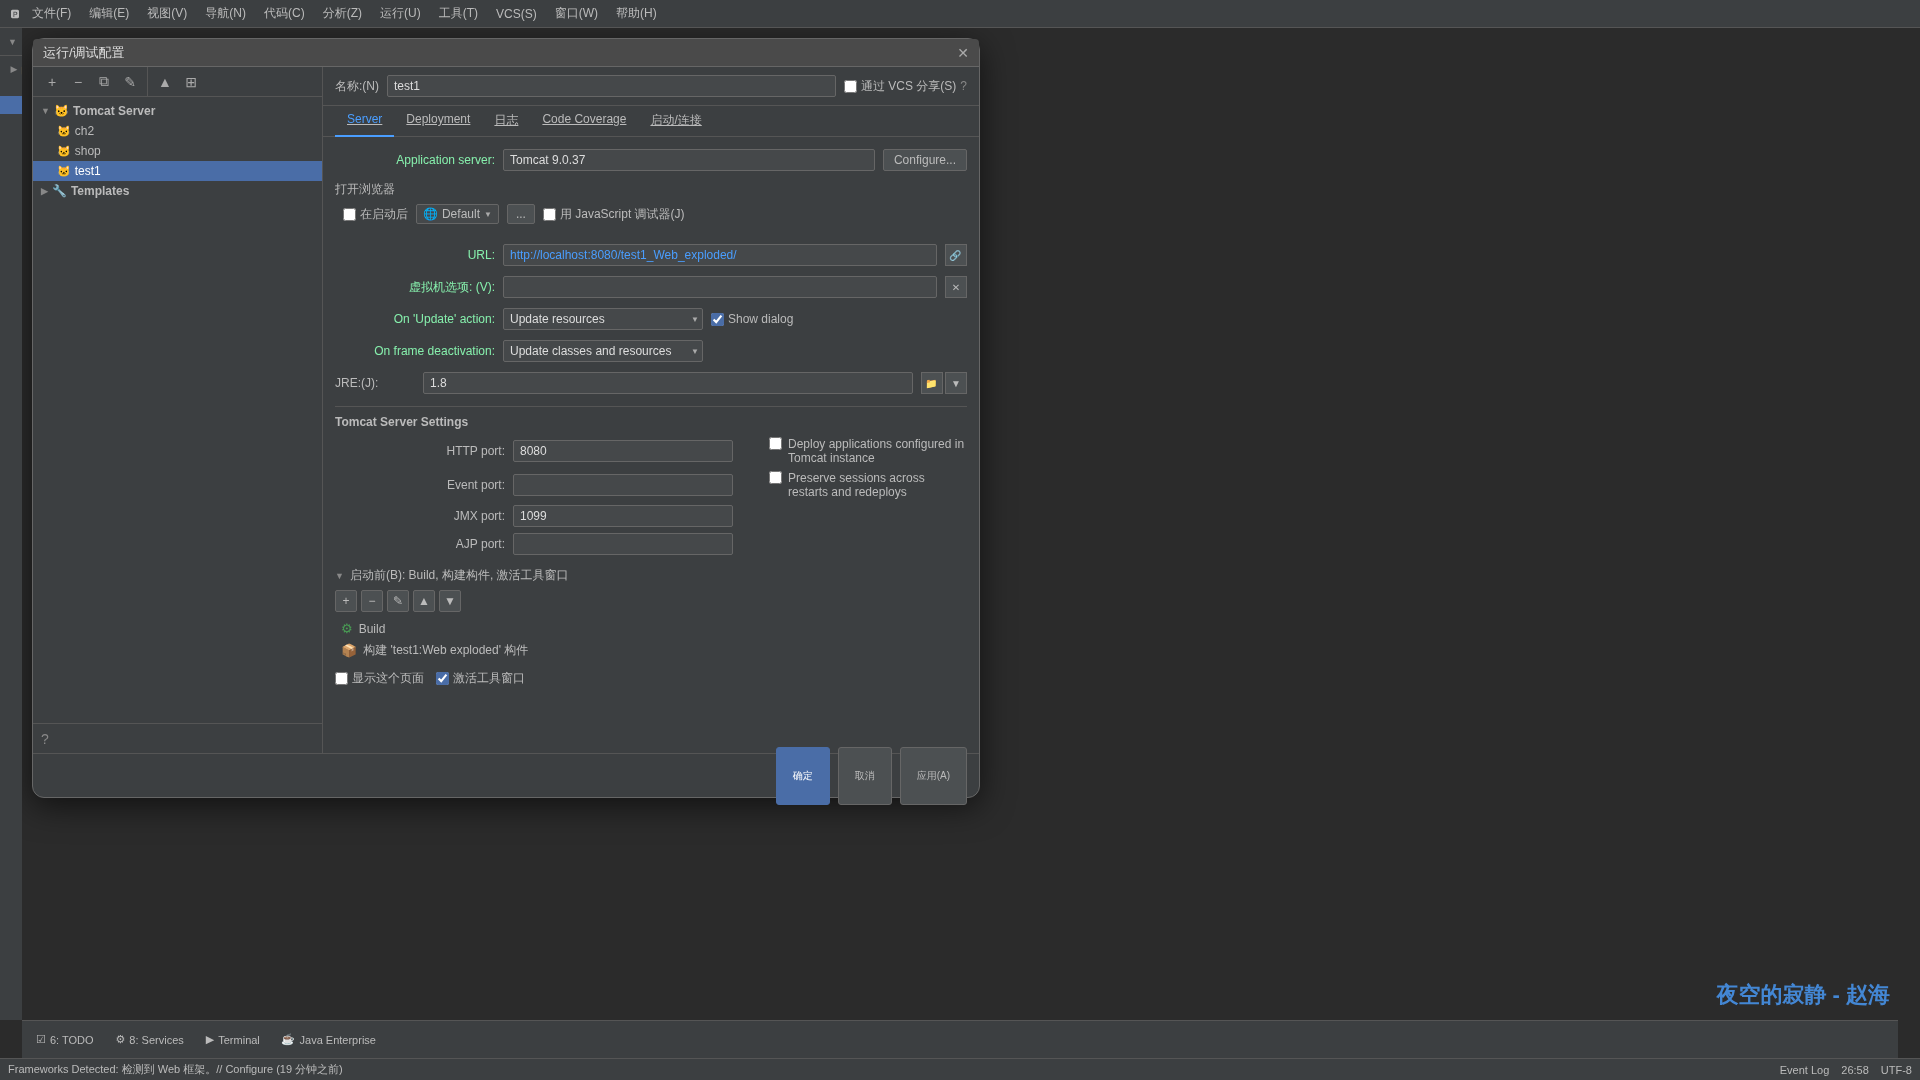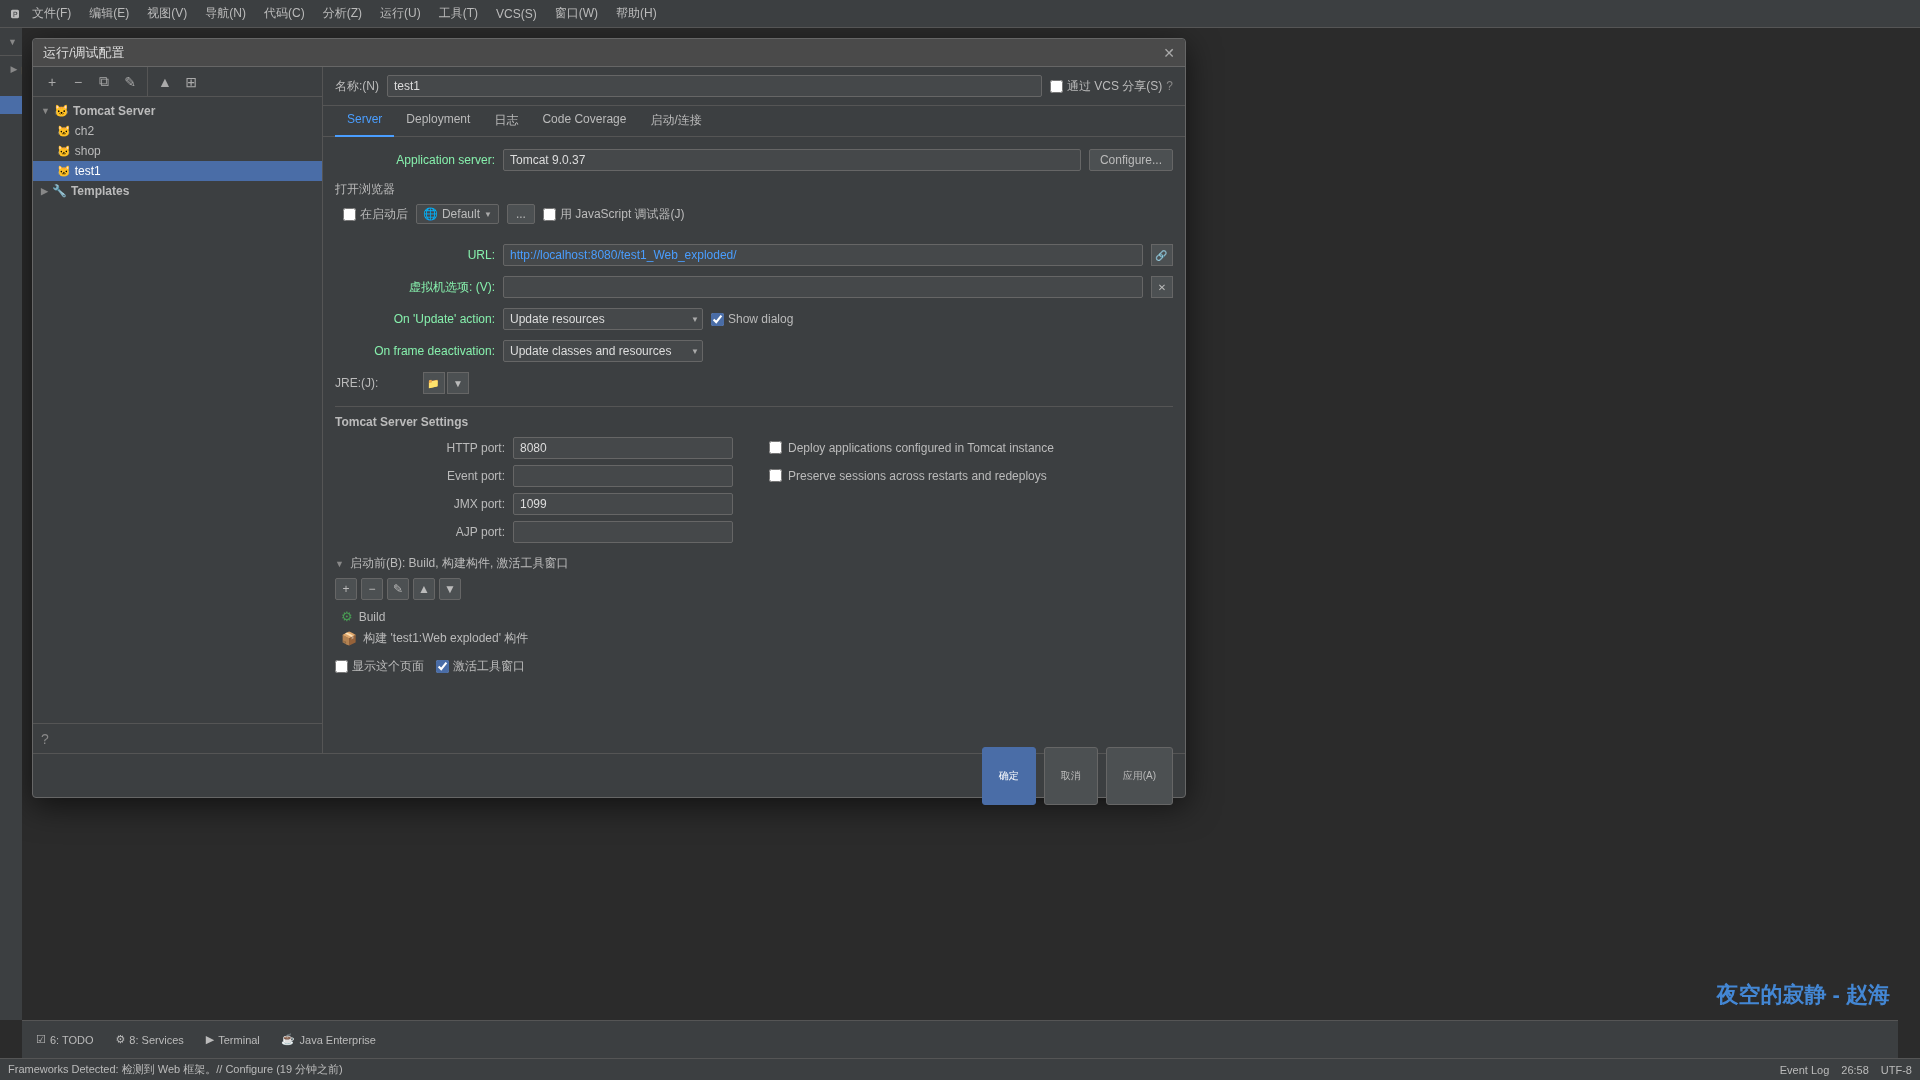--- a/index.html
+++ b/index.html
@@ -127,25 +127,25 @@
       top: 22px; left: 290px; right: 22px;
       bottom: 60px;
       background: #2b2b2b;
       overflow: hidden;
     }
 
     
     .config-dialog {
       position: absolute;
       top: 10px; left: 10px;
-      width: 1154px;
+      width: 948px;
       height: 760px;
       background: #3c3f41;
       border: 1px solid #666;
-      border-radius: 4px;
+      border-radius: 12px;
       box-shadow: 0 8px 32px rgba(0,0,0,0.6);
       display: flex;
       flex-direction: column;
       z-index: 100;
     }
 
     .dialog-titlebar {
       height: 28px;
       background: #4a4a4a;
       display: flex;
@@ -254,20 +254,21 @@
       color: #bbb;
       white-space: nowrap;
     }
 
     
     .config-tabs {
       display: flex;
       border-bottom: 1px solid #555;
       padding: 0 12px;
       gap: 0;
+      text-decoration: underline;
     }
     .config-tab {
       padding: 6px 12px;
       font-size: 12px;
       color: #bbb;
       cursor: pointer;
       border-bottom: 2px solid transparent;
       margin-bottom: -1px;
     }
     .config-tab.active {
@@ -839,20 +840,21 @@
                 <option>Update resources</option>
                 <option>Restart server</option>
                 <option>Do nothing</option>
               </select>
               <span class="select-arrow">▼</span>
             </div>
           </div>
 
           <div class="jre-row">
             <span class="jre-label">JRE:(J):</span>
+            <input class="jre-input" type="text" value="1.8" style="flex: 1 1 0%;">
             <div class="jre-btns">
               <div class="jre-btn">📁</div>
               <div class="jre-btn">▼</div>
             </div>
           </div>
 
           <div class="separator"></div>
 
           <div class="tomcat-settings-label">Tomcat Server Settings</div>
 

